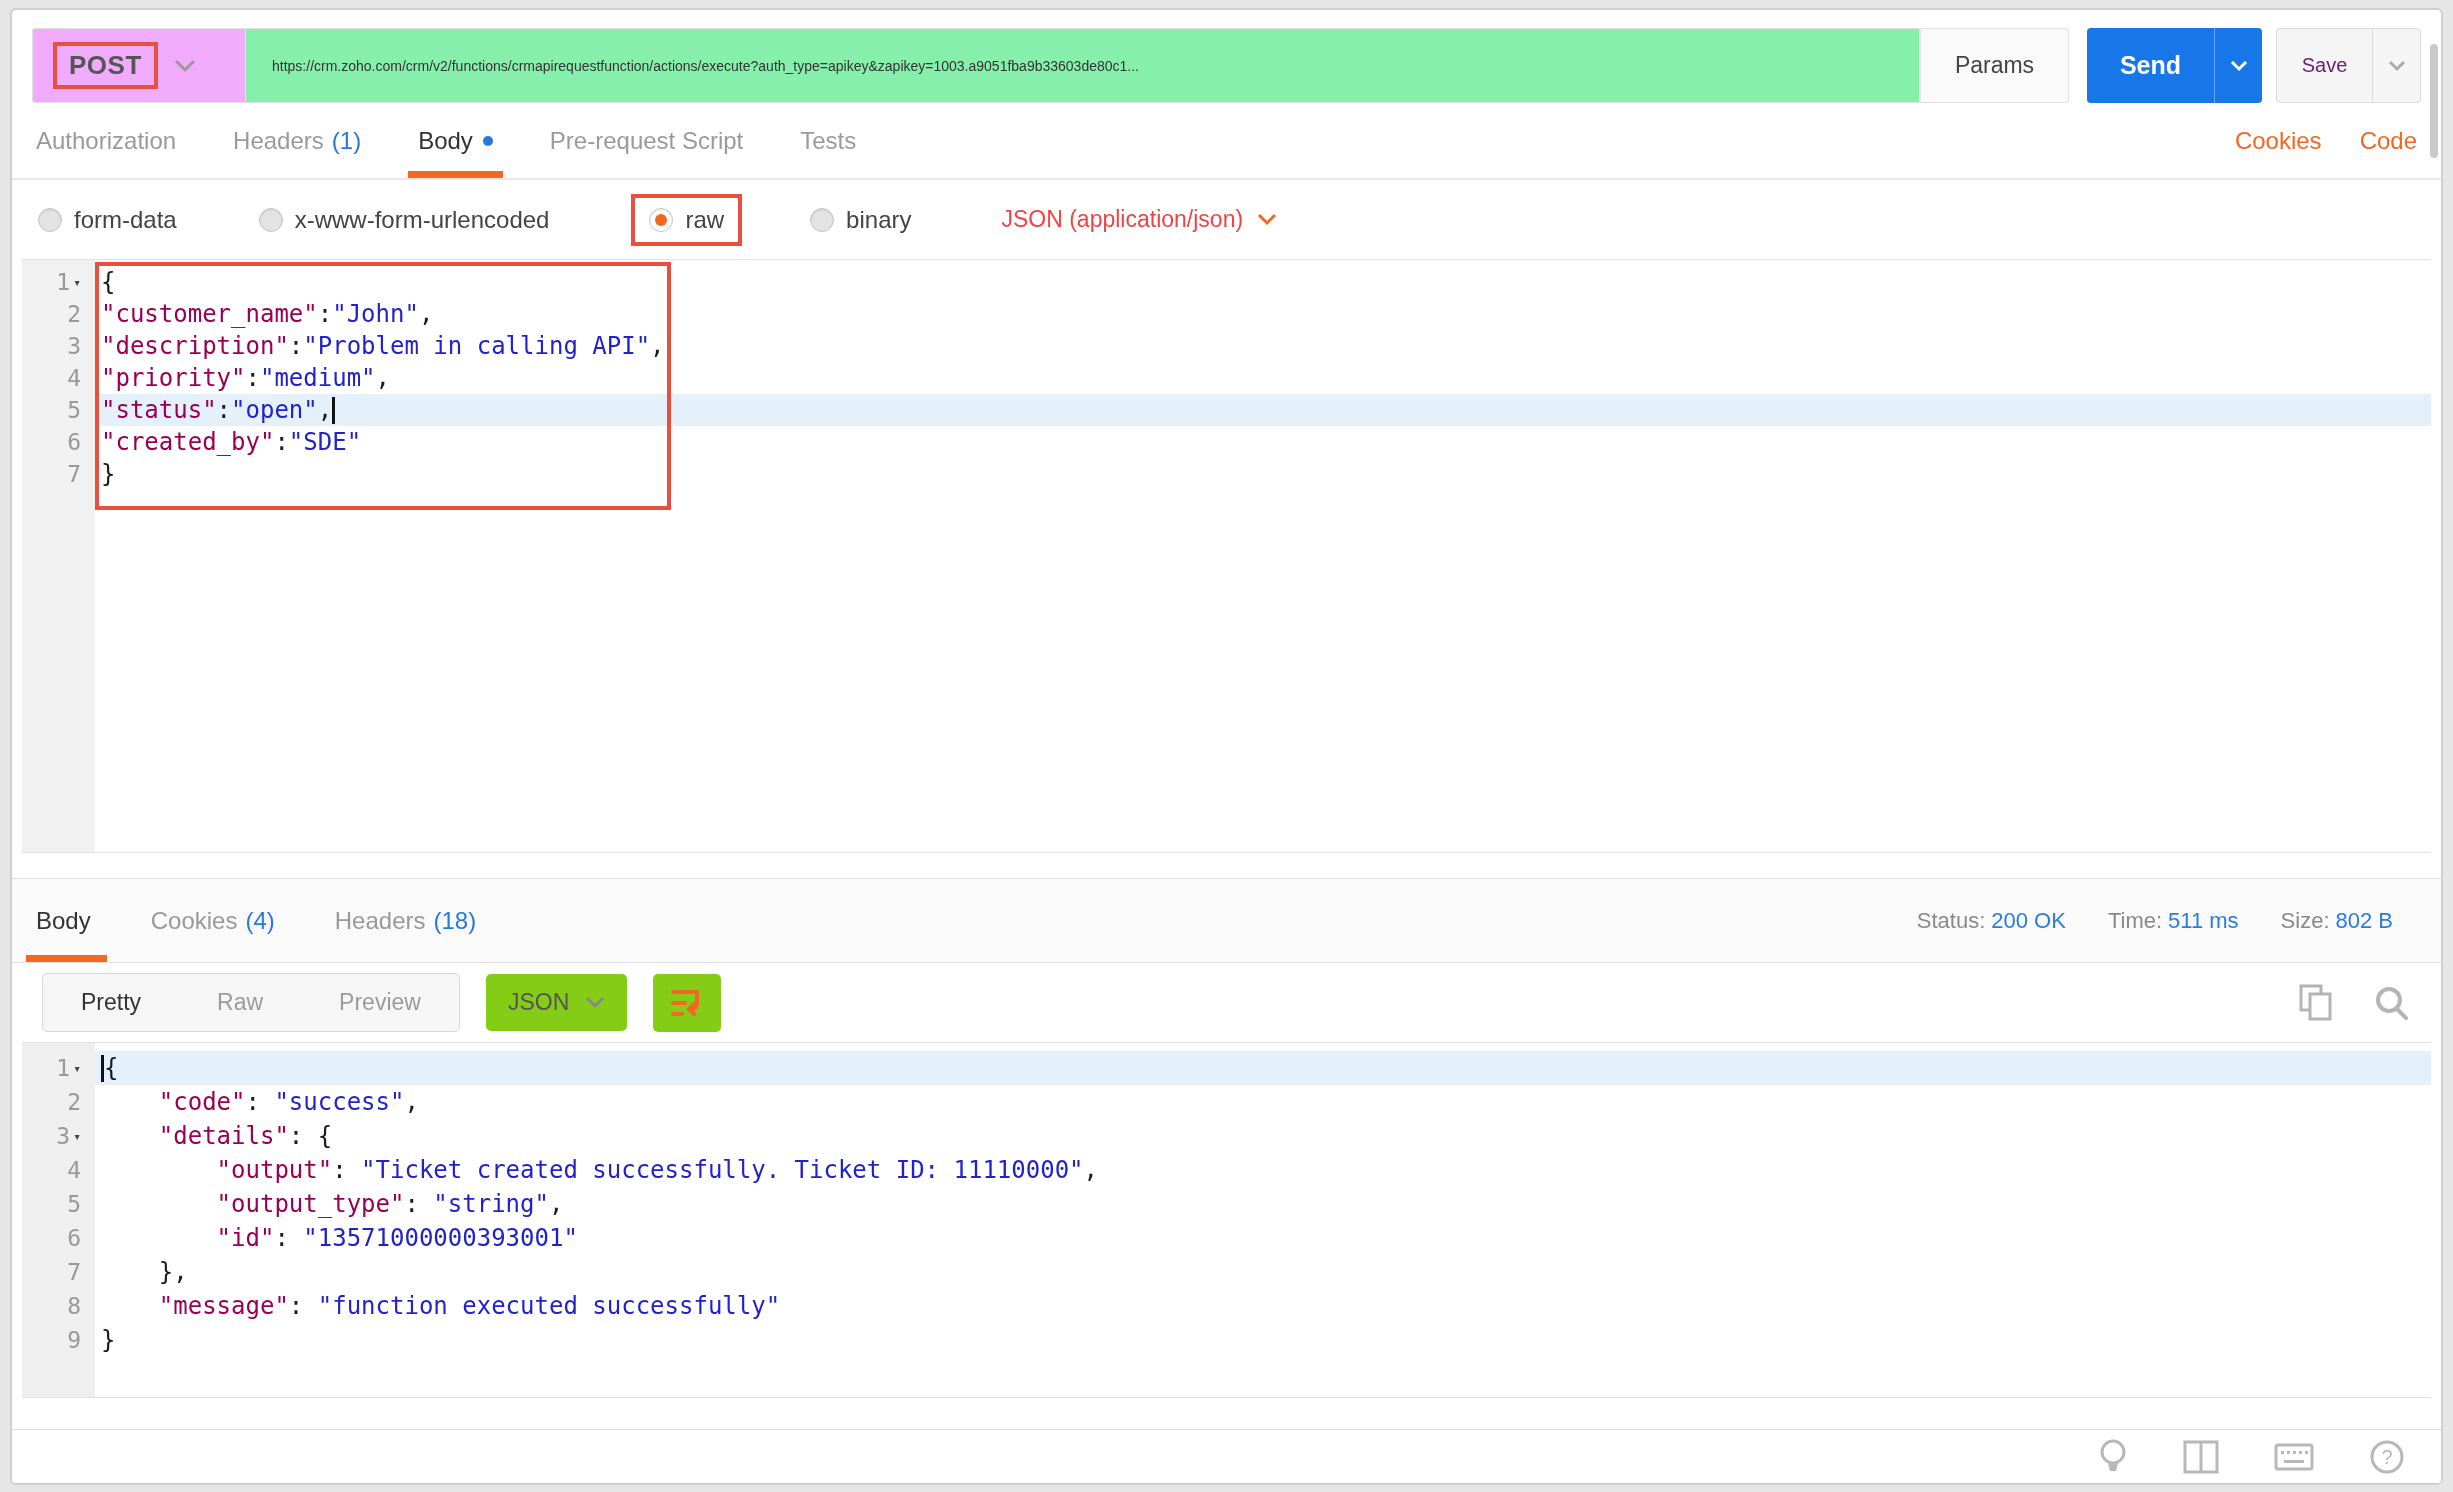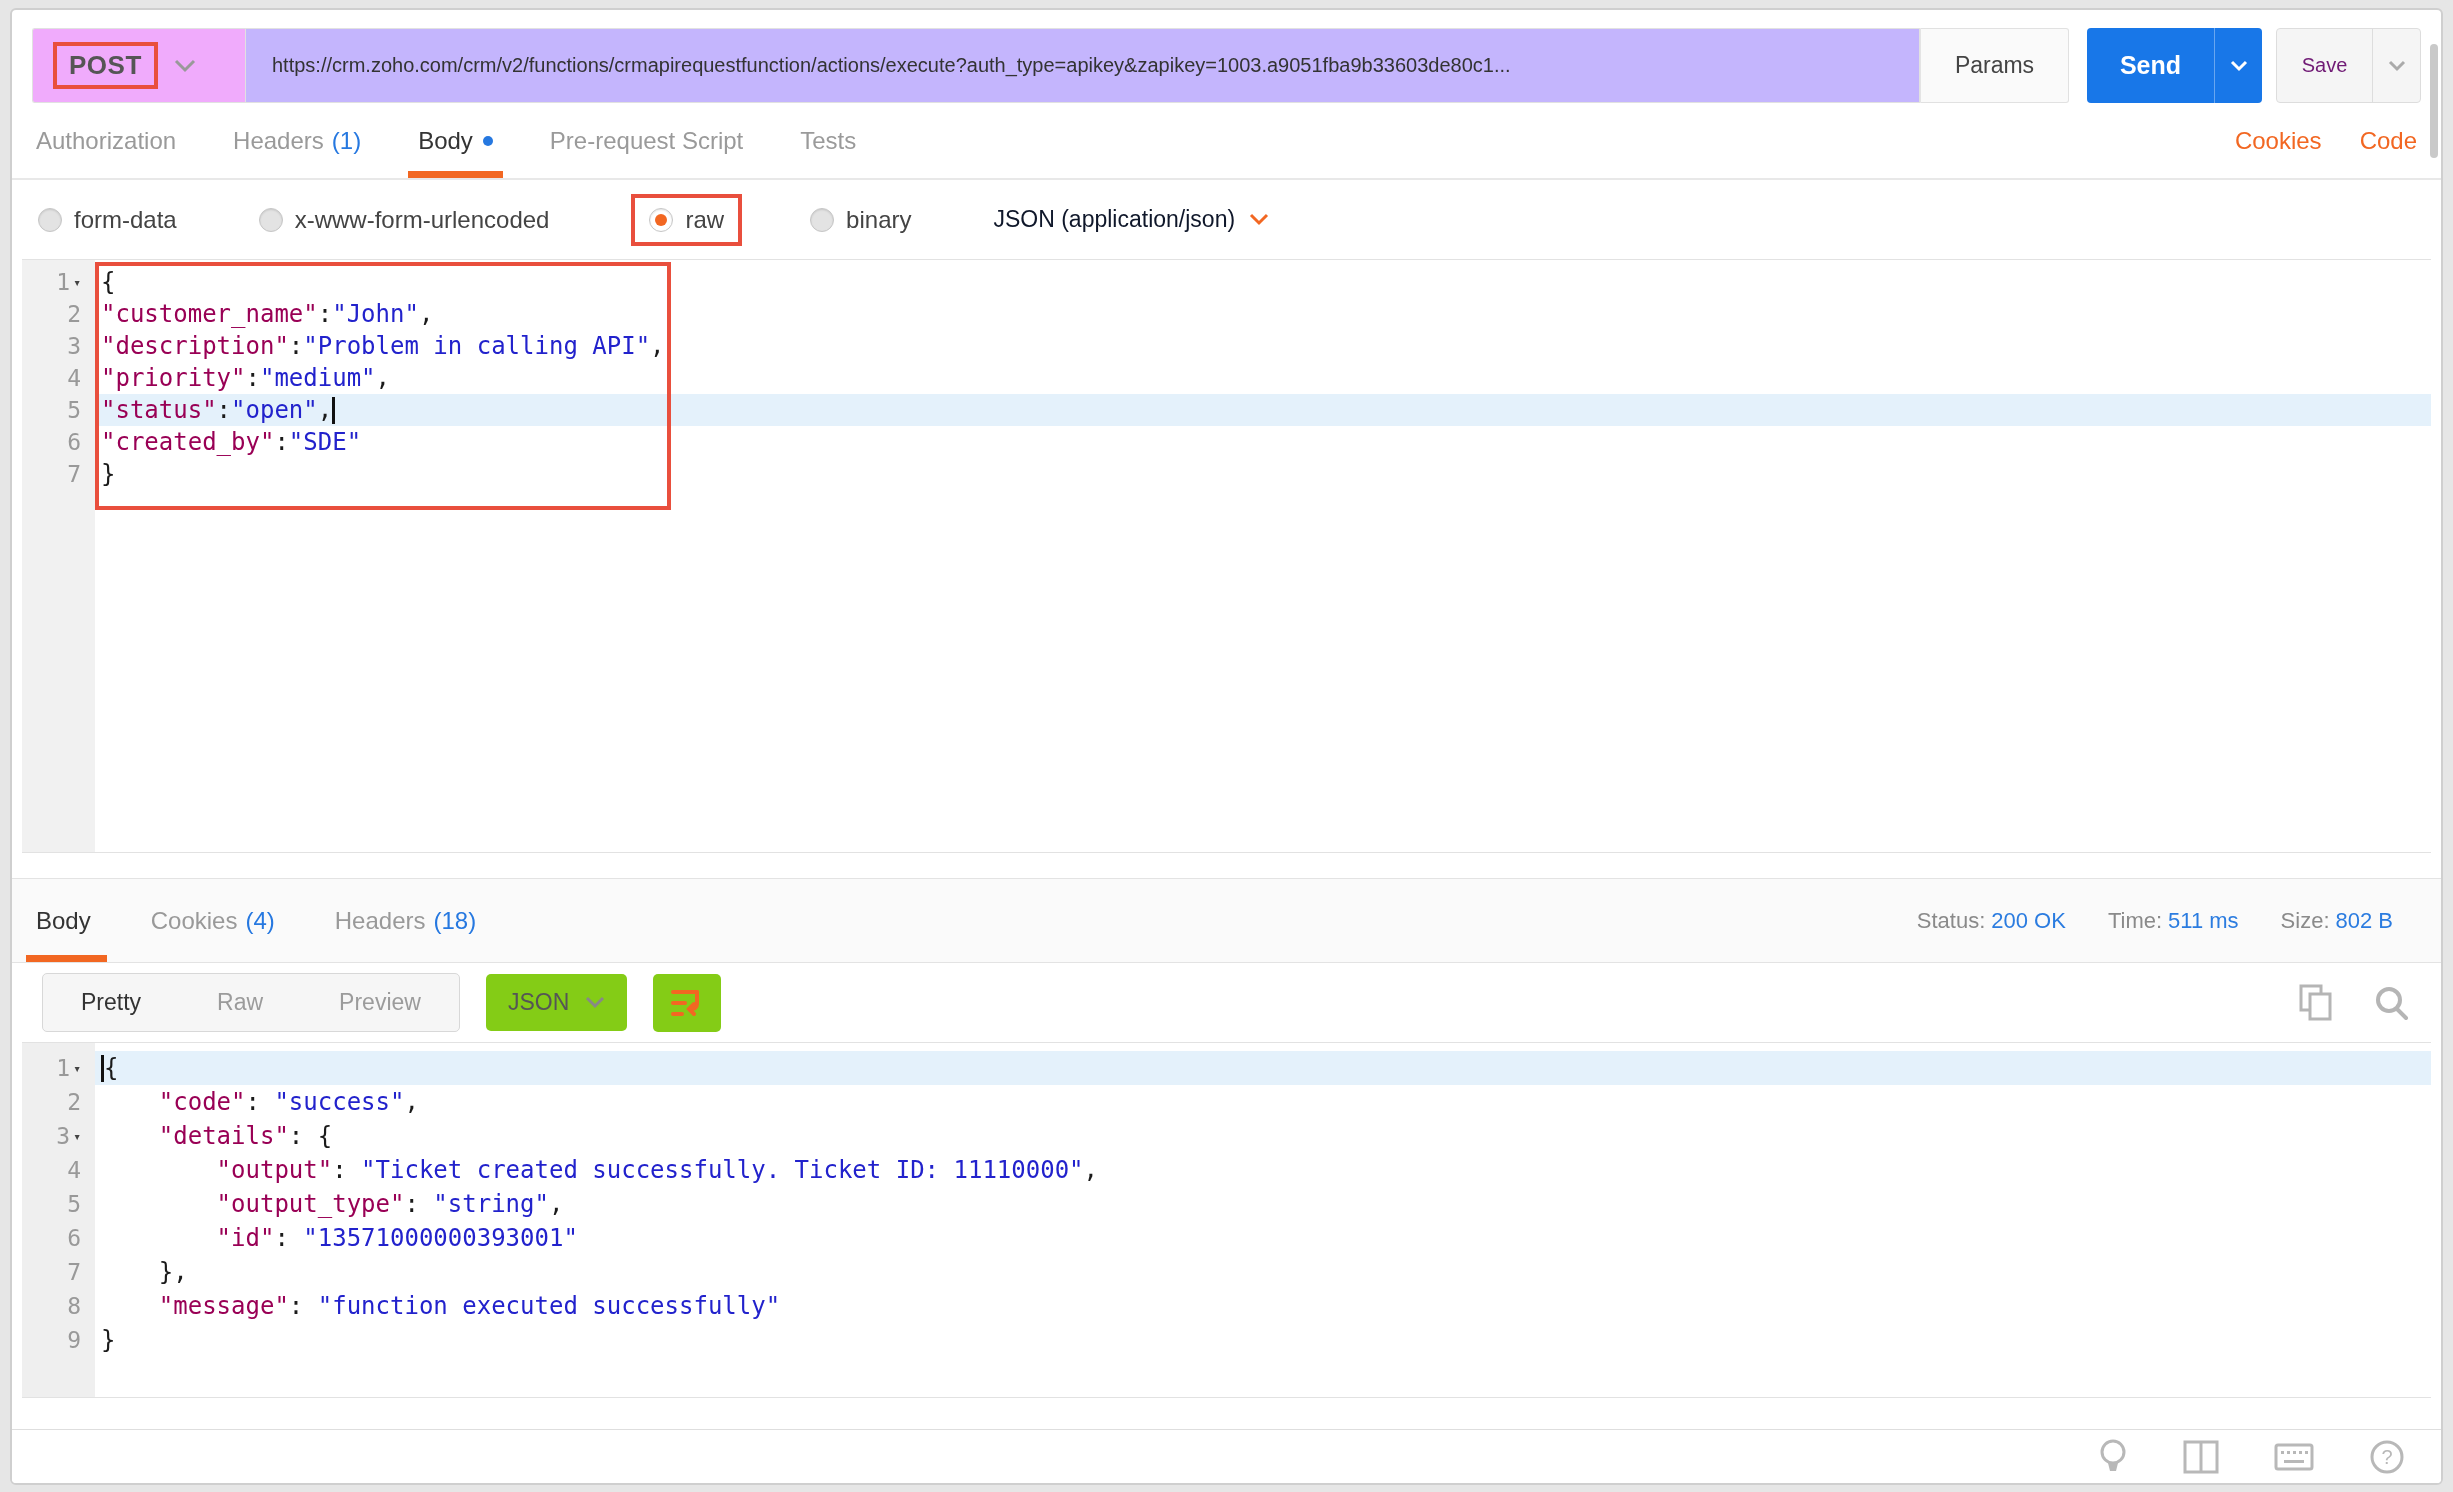--- a/index.html
+++ b/index.html
@@ -17,22 +17,22 @@
   .method-box {
     width: 213px; background: #f0abfc; border: 1px solid #e1e1e1; border-right: none;
     border-radius: 3px 0 0 3px; display: flex; align-items: center; padding-left: 20px;
   }
   .method-label {
     border: 4px solid #e94f3d; padding: 4px 12px; font-size: 26px; font-weight: bold;
     color: #555; letter-spacing: 0.5px;
   }
   .method-box .chev { margin-left: 16px; color: #999; }
   .url-field {
-    flex: 1; background: #c4b5fd; border: 1px solid #e1e1e1; display: flex; align-items: center;
-    padding-left: 26px; font-size: 20px; color: #333; white-space: nowrap; overflow: hidden;
+    flex: 1; background: #86efac; border: 1px solid #e1e1e1; display: flex; align-items: center;
+    padding-left: 26px; font-size: 14px; color: #333; white-space: nowrap; overflow: hidden;
   }
   .params-btn {
     width: 149px; background: #fafafa; border: 1px solid #e1e1e1; border-left: 1px solid #e4e4e4;
     border-radius: 0 3px 3px 0; display: flex; align-items: center; justify-content: center;
     font-size: 23px; color: #444;
   }
   .send-group { display: flex; margin-left: 18px; border-radius: 4px; overflow: hidden; }
   .send-main {
     width: 127px; background: #1877e8; color: #fff; font-size: 25px; font-weight: bold;
     display: flex; align-items: center; justify-content: center;
@@ -63,21 +63,21 @@
     width: 24px; height: 24px; border-radius: 50%; background: #e3e3e3;
     border: 1px solid #c6c6c6; margin-right: 12px; box-shadow: inset 0 1px 2px rgba(0,0,0,0.12);
   }
   .radio-item.selected .radio-circle { background: #fff; position: relative; }
   .radio-item.selected .radio-circle::after {
     content: ""; position: absolute; left: 5px; top: 5px; width: 12px; height: 12px;
     border-radius: 50%; background: #f26722;
   }
   .raw-annotation { border: 4px solid #e94f3d; padding: 8px 14px; margin-right: 28px; background: #fff; }
   .raw-annotation .radio-item { margin-right: 0; }
-  .content-type { display: flex; align-items: center; font-size: 23px; color: #0f172a; }
+  .content-type { display: flex; align-items: center; font-size: 23px; color: #ef4444; margin-left: 8px; }
   .content-type .chev { margin-left: 14px; color: #f26722; }
 
   
   .editor { position: relative; margin: 0 10px; border-top: 1px solid #e2e2e2; border-bottom: 1px solid #e2e2e2;
     font-family: "DejaVu Sans Mono", monospace; }
   .editor.request { height: 594px; background: linear-gradient(to right, #f1f1f1 73px, #fff 73px); padding-top: 6px; }
   .editor.response { height: 356px; background: linear-gradient(to right, #efefef 73px, #fff 73px); padding-top: 8px; }
   .cm-row { display: flex; align-items: stretch; }
   .editor.request .cm-row { height: 32px; }
   .editor.response .cm-row { height: 34px; }

